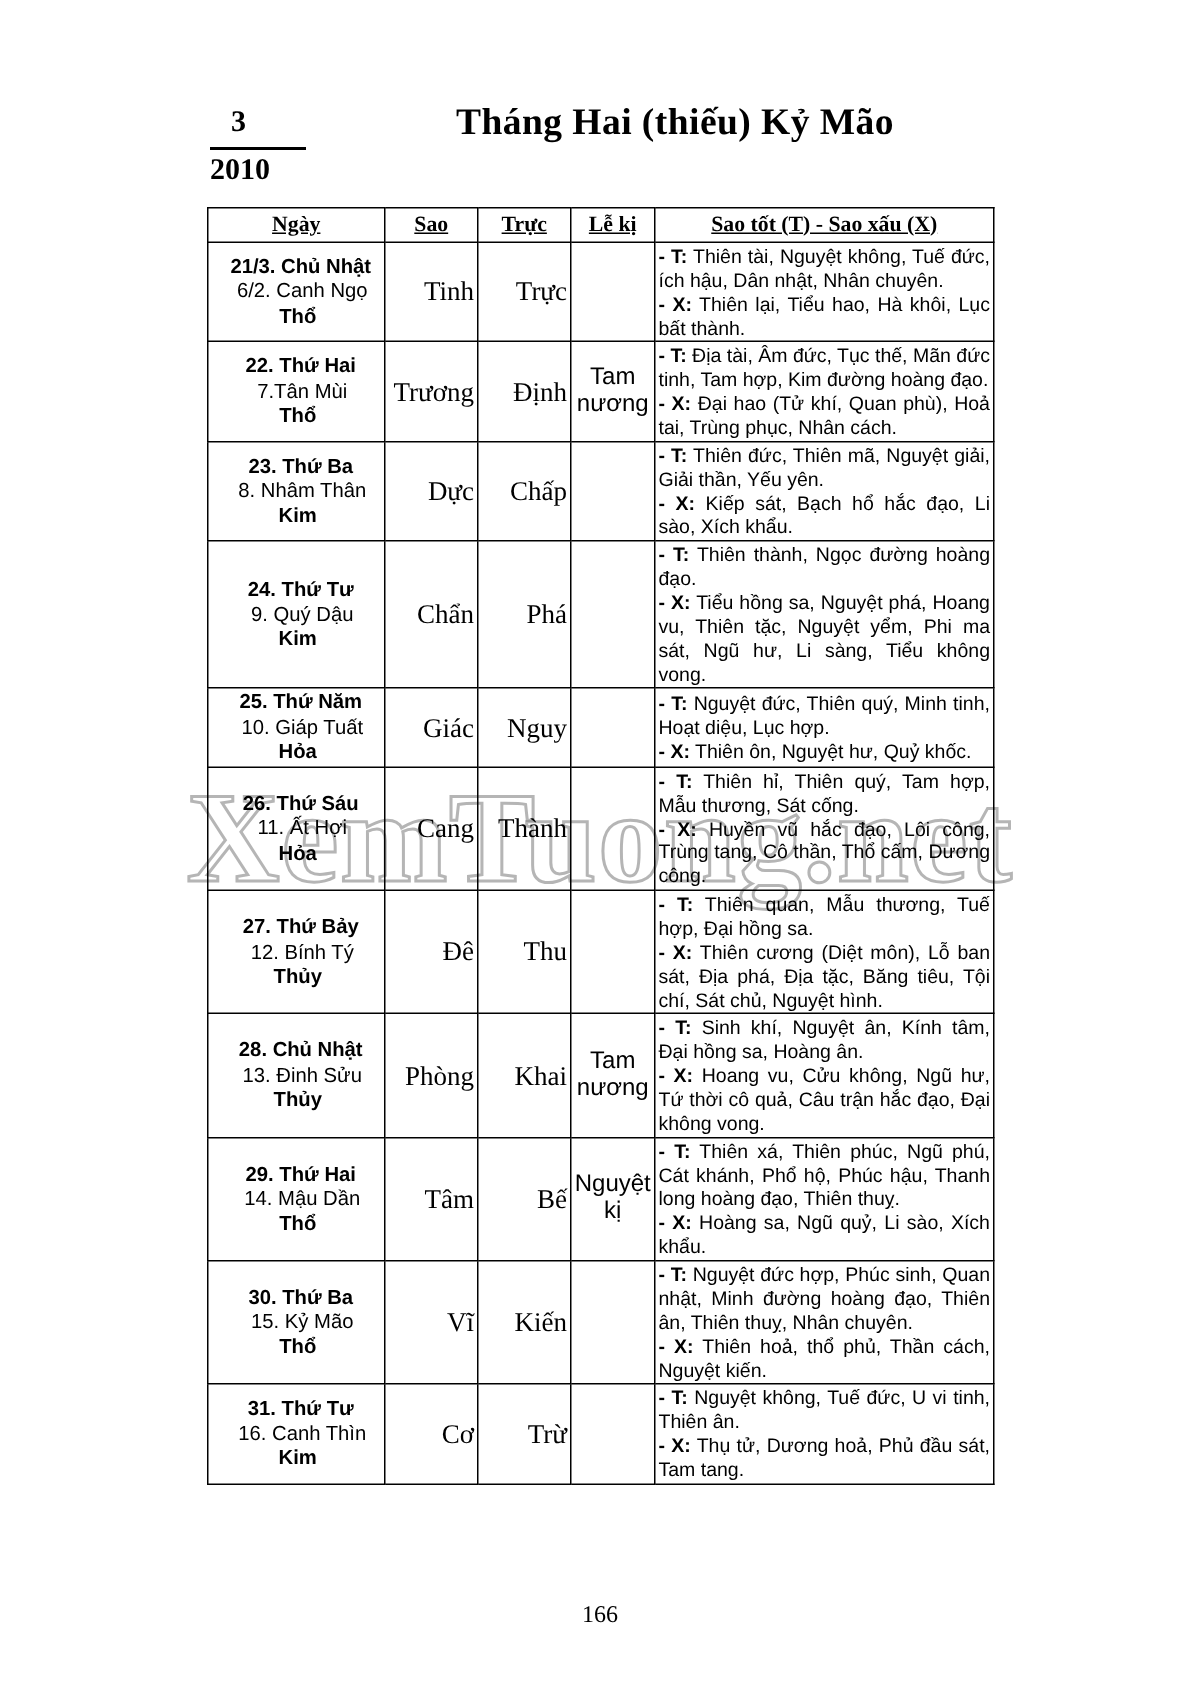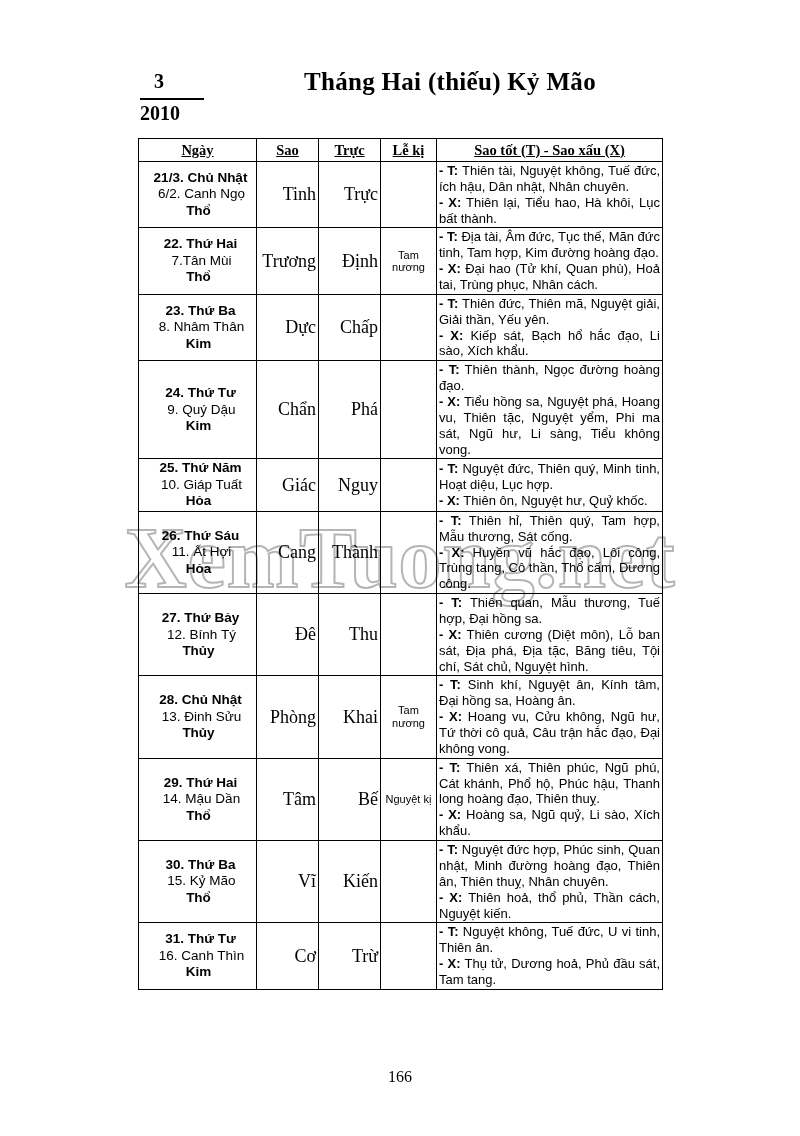--- a/index.html
+++ b/index.html
@@ -129,21 +129,21 @@
     padding-left: 2px;
     font-weight: bold;
   }
   td.sao, td.truc {
     font-family: "Liberation Serif", serif;
     font-size: 18px;
     text-align: right;
   }
   td.leki {
     font-family: "Liberation Sans", sans-serif;
-    font-size: 11px;
+    font-size: 16px;
     text-align: center;
     line-height: 1.15;
   }
   td.tot {
     font-family: "Liberation Sans", sans-serif;
     font-size: 13px;
     line-height: 1.22;
     text-align: justify;
     padding: 2px 4px 2px 4px;
   }

